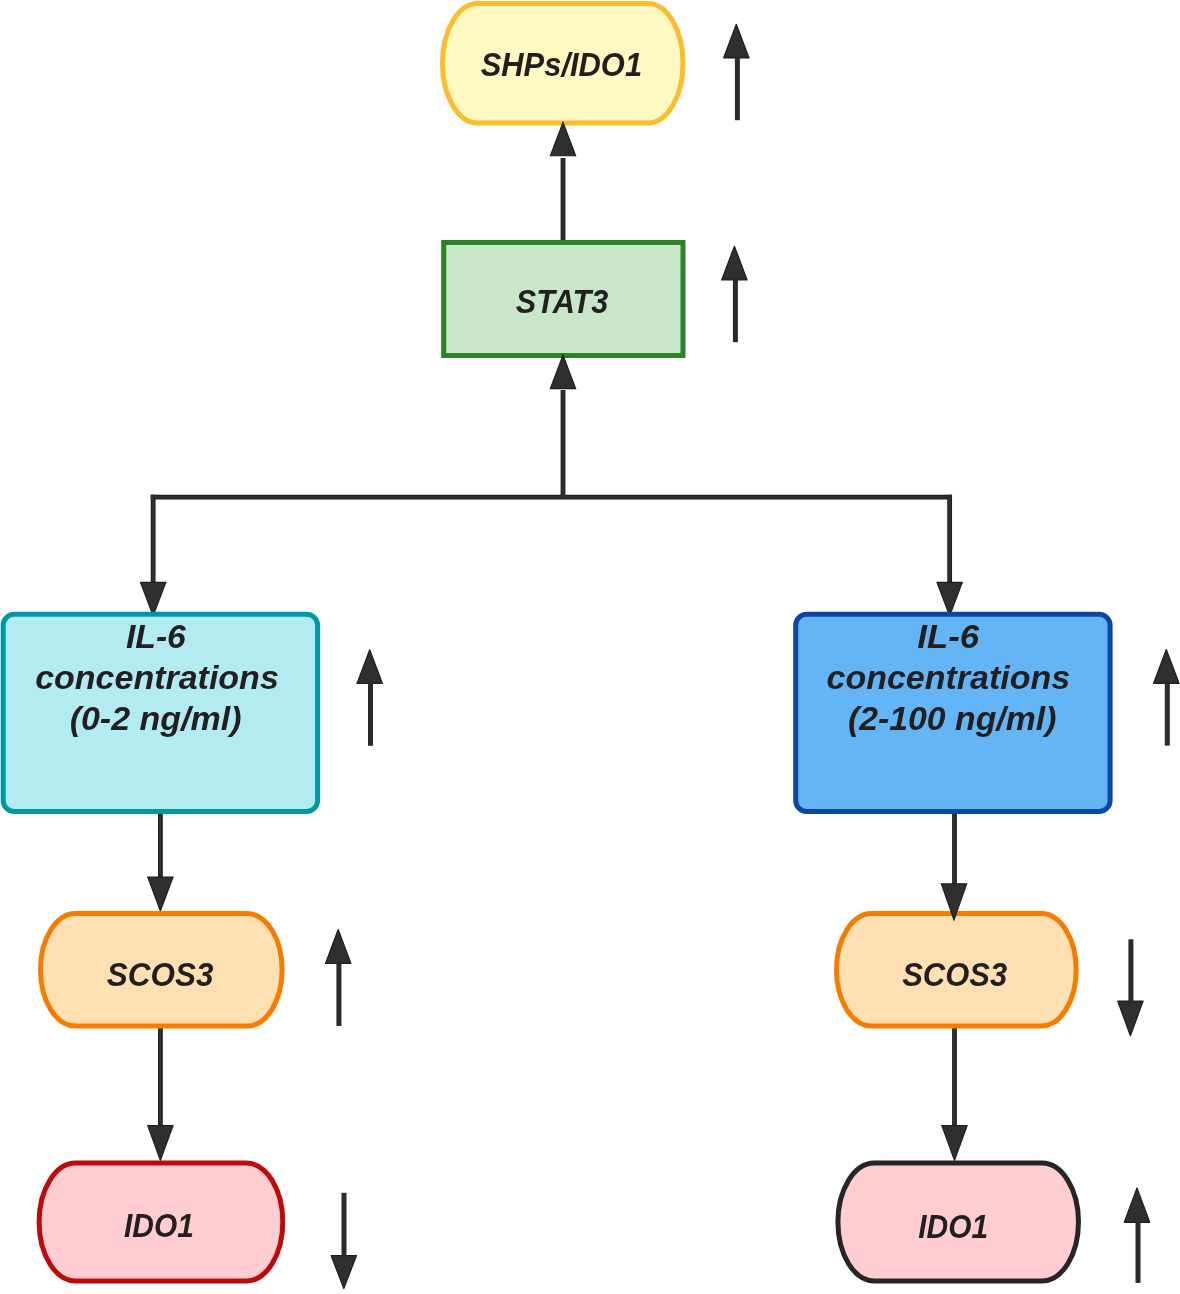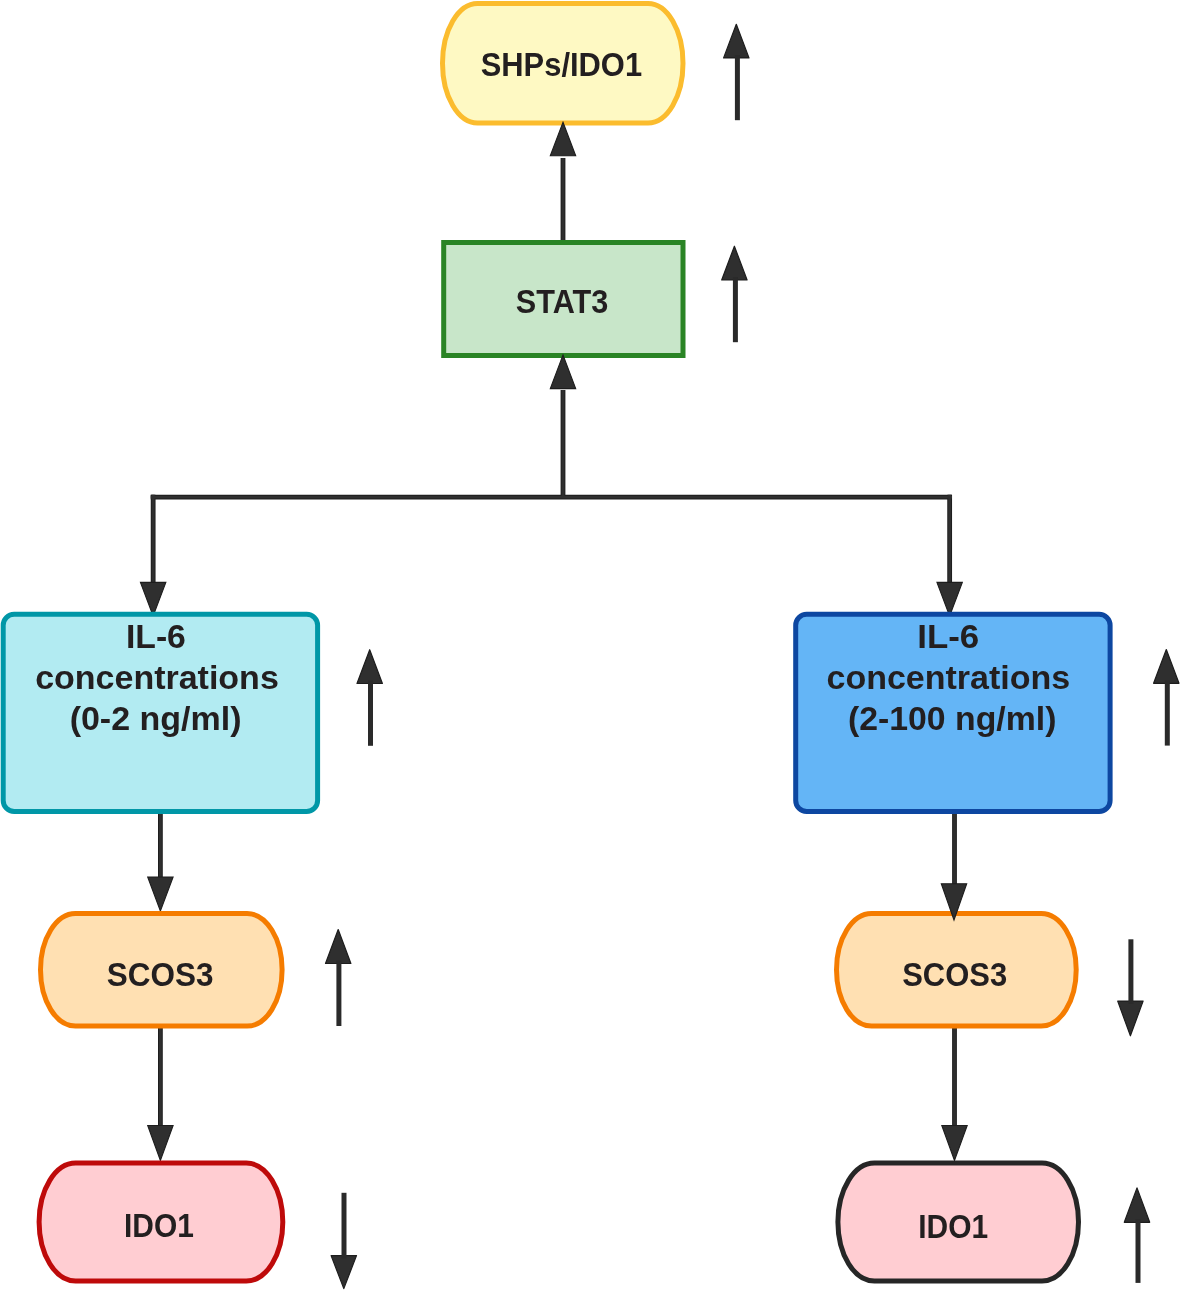--- a/index.html
+++ b/index.html
@@ -1,18 +1,18 @@
 <!DOCTYPE html>
 <html><head>
 <meta charset="utf-8">
 <style>
   html,body{margin:0;padding:0;background:#ffffff;}
   body{width:1180px;height:1294px;overflow:hidden;
        font-family:"Liberation Sans","DejaVu Sans",sans-serif;}
-  #diagram{position:relative;width:1180px;height:1294px;background:#ffffff;}
+  #diagram{position:relative;width:1180px;height:1294px;background:#ffffff;font-style:italic;}
   svg{display:block;}
   .node-label{font-family:"Liberation Sans","DejaVu Sans",sans-serif;font-weight:bold;
               font-size:34px;fill:#231f20;}
 </style>
 </head>
 <body>
 
 <div id="diagram">
 <svg width="1180" height="1294" viewBox="0 0 1180 1294" xmlns="http://www.w3.org/2000/svg">
 

